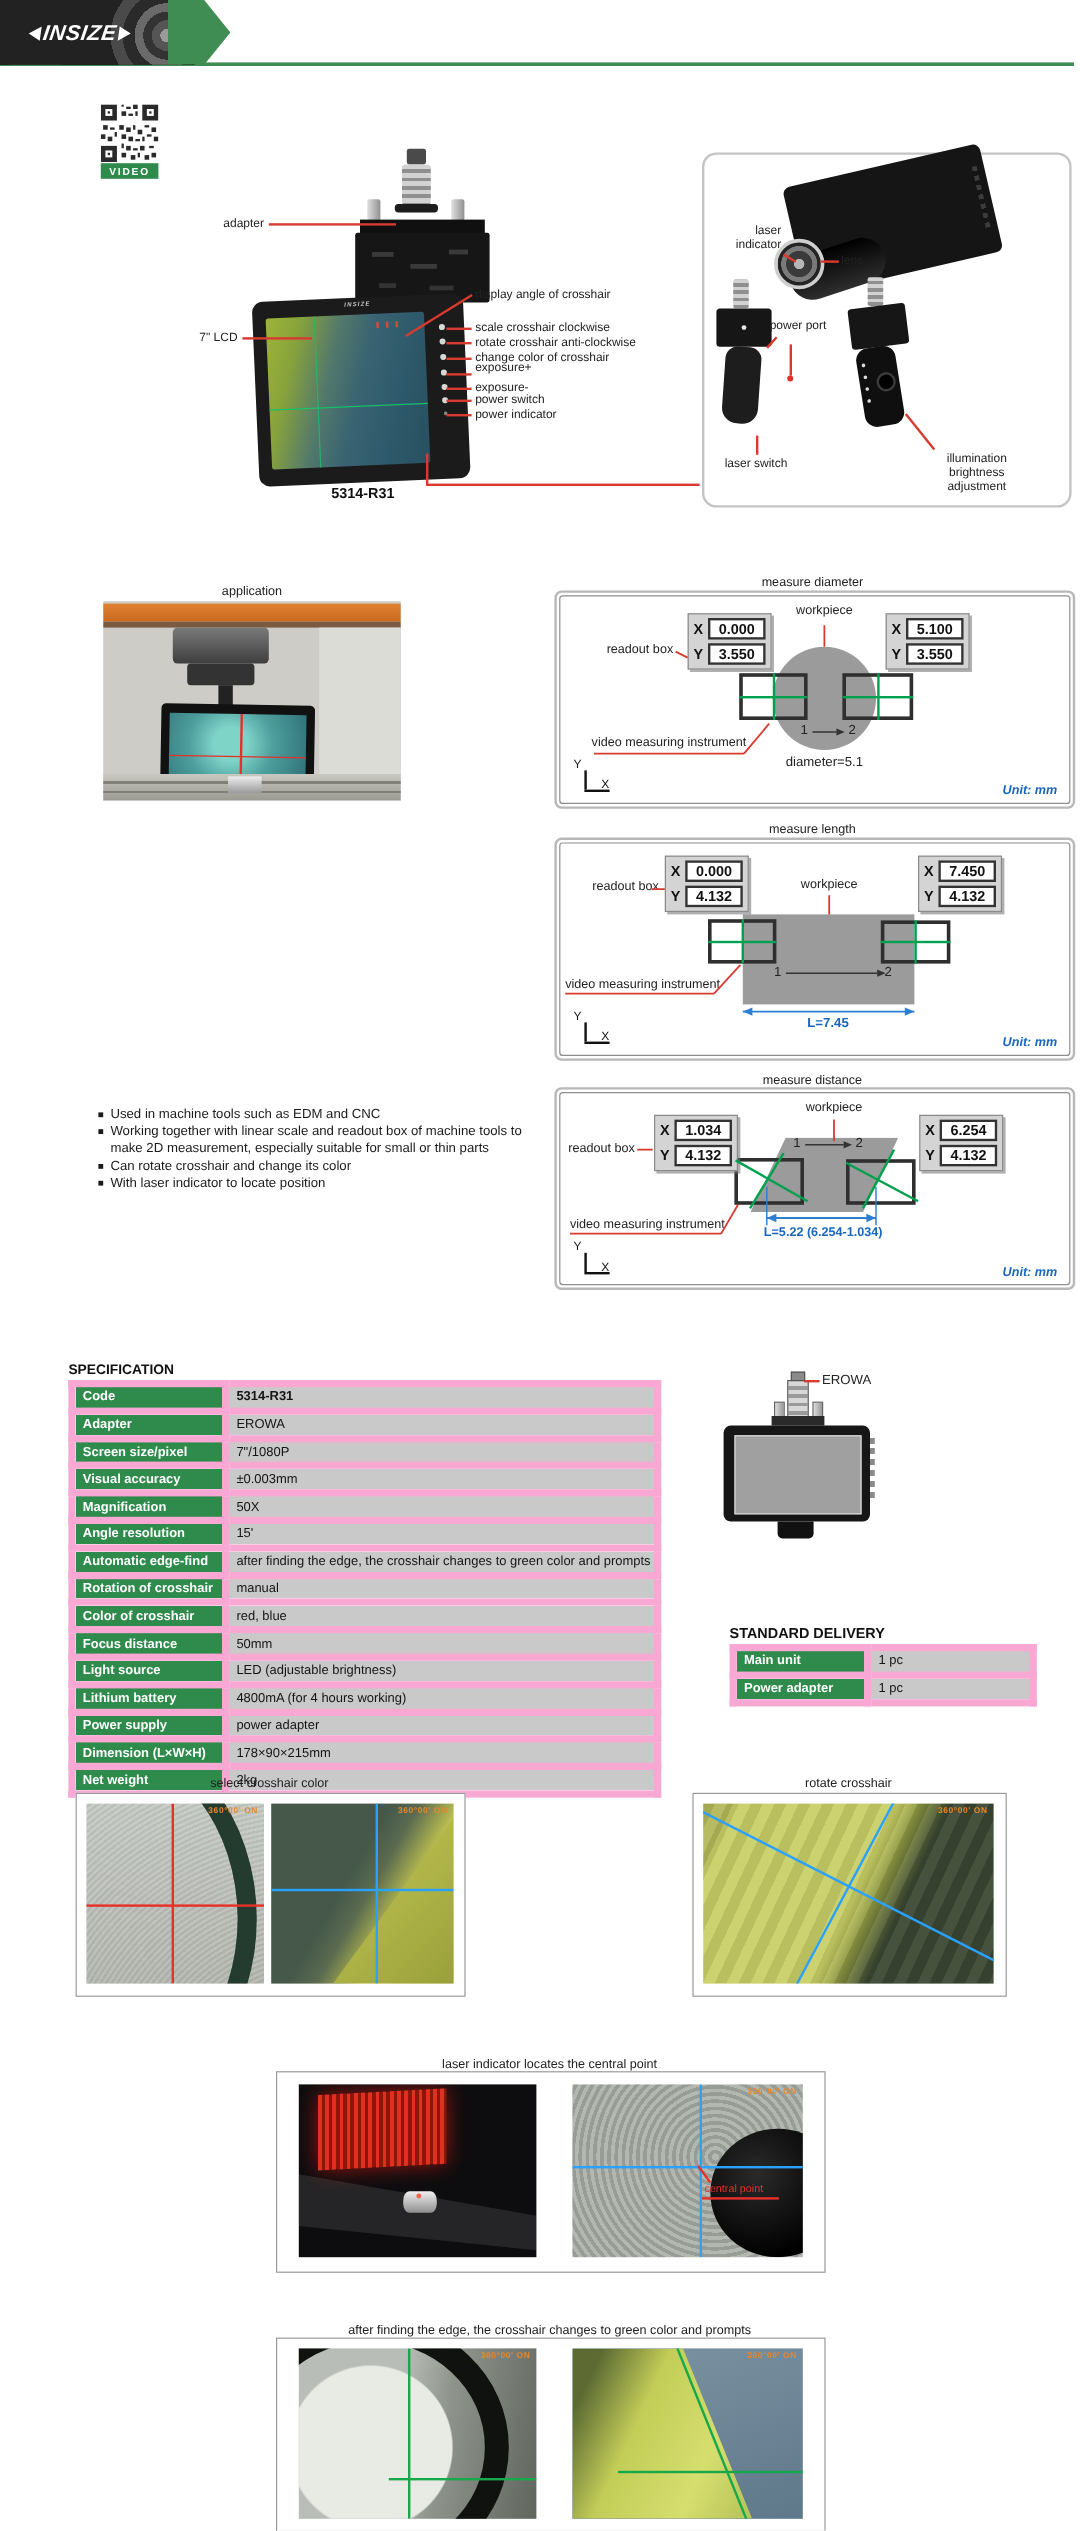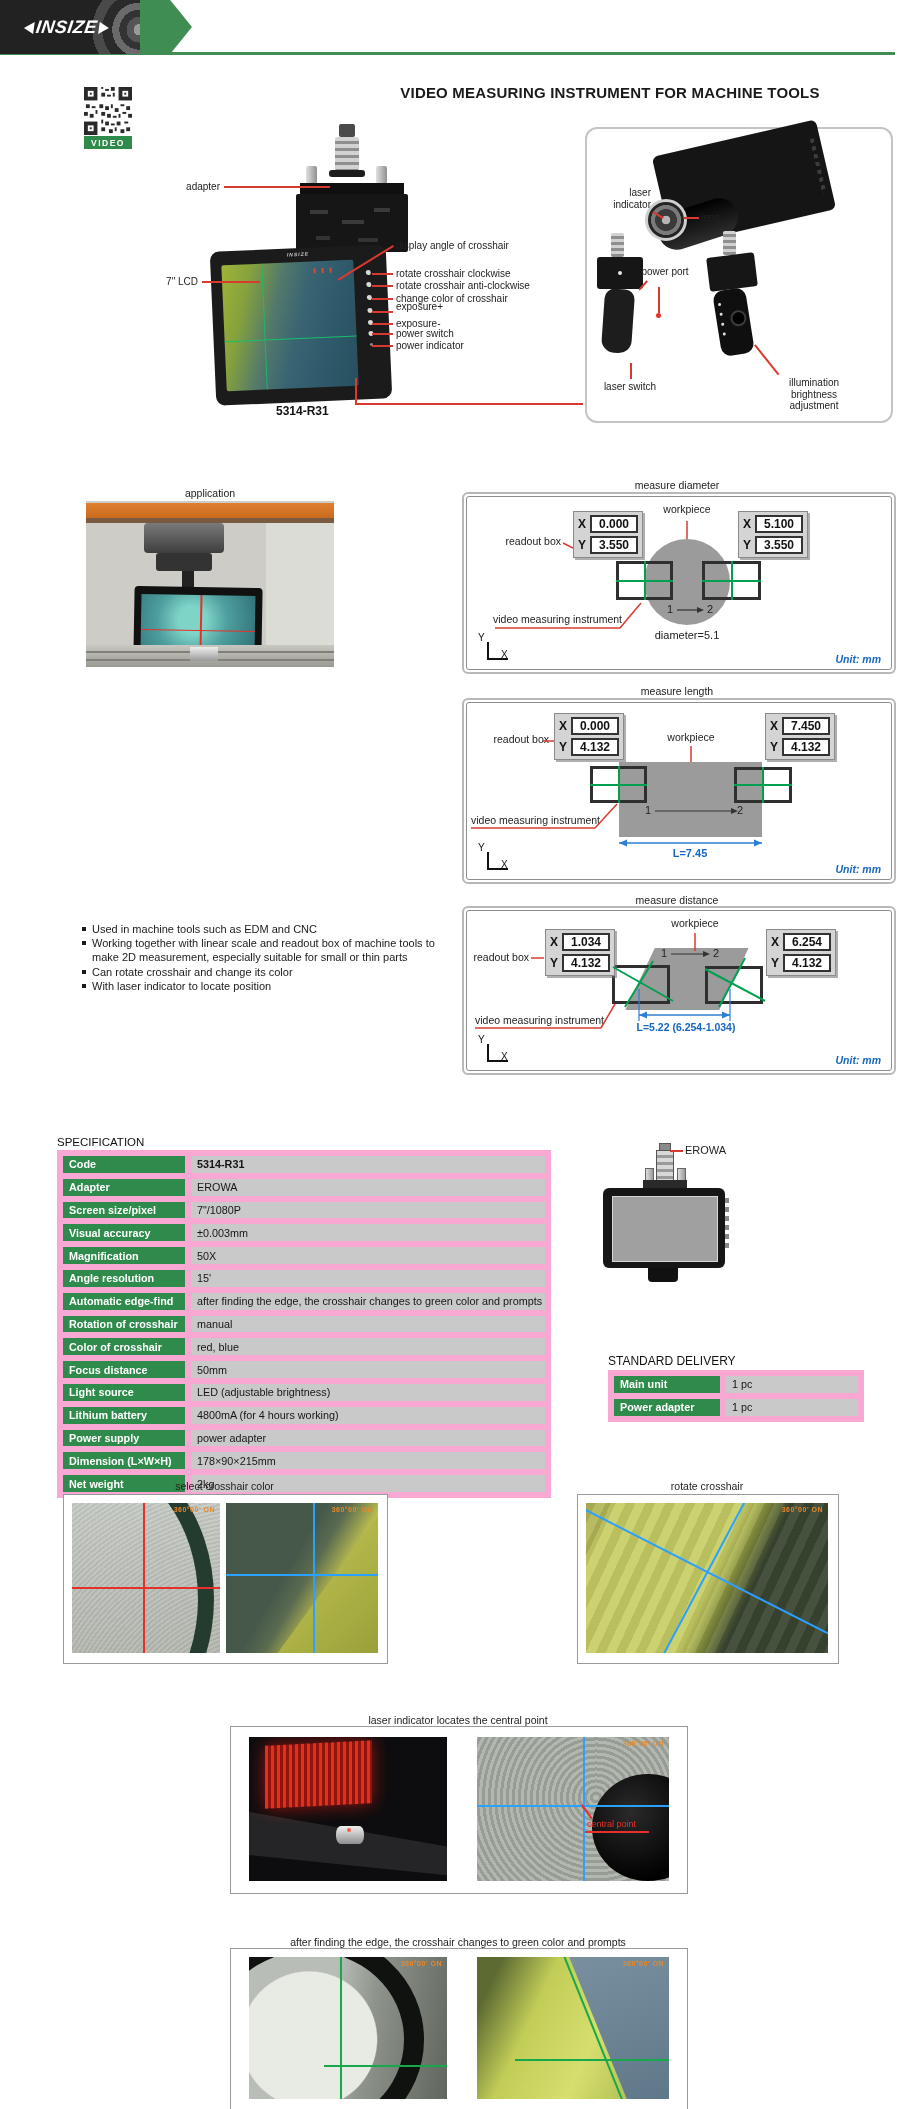--- a/index.html
+++ b/index.html
@@ -27,21 +27,21 @@
   .axis .vl{position:absolute;left:12px;top:7px;width:1.5px;height:16px;background:#111;}
   .axis .hl{position:absolute;left:12px;top:23px;width:21px;height:1.5px;background:#111;}
   .axis .ay{position:absolute;left:3px;top:-3px;font-size:10px;color:#111;}
   .axis .ax{position:absolute;left:26px;top:14px;font-size:10px;color:#111;}
   .dsvg{position:absolute;inset:0;pointer-events:none;}
   
   .spec-table{position:absolute;border-collapse:collapse;border:2px solid #555;table-layout:fixed;}
   .spec-table td{border:6px solid #f9a8d4;font-size:10.8px;padding:1.5px 6px;height:13.8px;white-space:nowrap;overflow:hidden;}
   td.sl{background:#2f8b4c;color:#fff;font-weight:bold;}
   td.sv{background:#c9c9c9;color:#151515;}
-  .sec-head{position:absolute;font-weight:normal;color:#111;}
+  .sec-head{position:absolute;font-weight:bold;color:#111;}
   
   .panel{position:absolute;border:1px solid #9a9a9a;background:#fff;}
   .photo{position:absolute;overflow:hidden;background:#777;}
   .osd{position:absolute;top:3px;right:5px;font-size:7px;font-weight:bold;color:#e8872a;letter-spacing:.5px;}
   .chv{position:absolute;top:0;bottom:0;width:2px;}
   .chh{position:absolute;left:0;right:0;height:2px;}
   .c-red{background:#e8302a;} .c-blue{background:#2aa0ff;} .c-green{background:#17a84b;}
   .feat{display:flex;gap:6px;font-size:11px;line-height:14.2px;color:#1a1a1a;}
   .feat .sq{width:4px;height:4px;background:#1a1a1a;margin-top:5px;flex:none;}
 </style>
@@ -56,21 +56,20 @@
        radial-gradient(circle at 18% 30%, #808080 0 8%, #454545 8% 16%, #2a2a2a 16% 24%, #565656 24% 31%, #1d1d1d 31%),#1a1a1a;">
     <div class="abs" style="left:24px;top:17px;display:flex;align-items:center;gap:2px;transform:skewX(-8deg);">
       <span style="width:0;height:0;border-top:6px solid transparent;border-bottom:6px solid transparent;border-right:10px solid #fff;"></span>
       <span style="font-size:18px;font-weight:bold;font-style:italic;color:#fff;letter-spacing:.5px;">INSIZE</span>
       <span style="width:0;height:0;border-top:6px solid transparent;border-bottom:6px solid transparent;border-left:10px solid #fff;"></span>
     </div>
   </div>
   <div class="abs" style="left:140px;top:0;width:52px;height:54px;background:#3f8d52;
               clip-path:polygon(0 0,58% 0,100% 50%,58% 100%,0 100%);"></div>
 
-  <div class="abs" style="left:335px;top:84px;width:550px;text-align:center;font-size:15px;font-weight:bold;color:#1a1a1a;letter-spacing:.2px;">VIDEO MEASURING INSTRUMENT FOR MACHINE TOOLS</div>
 
   <div class="abs" style="left:84px;top:87px;width:48px;height:48px;">
     <svg width="48" height="48" viewBox="0 0 25 25">
       <rect x="0" y="0" width="25" height="25" fill="#fff"></rect>
       <g fill="#2a2a2a">
         <rect x="0" y="0" width="7" height="7"></rect>
           <rect x="18" y="0" width="7" height="7"></rect>
           <rect x="0" y="18" width="7" height="7"></rect>
         <rect x="9" y="0" width="1" height="1"></rect>
           <rect x="11" y="1" width="2" height="1"></rect>
@@ -152,21 +151,21 @@
       <div class="abs" style="left:156px;top:98px;width:3px;height:3px;border-radius:50%;background:#888;"></div>
     </div>
 
     <div class="lbl" style="left:56px;top:61px;width:84px;text-align:right;">adapter</div>
     <div class="rline" style="left:144px;top:66px;width:106px;height:1.5px;"></div>
     <div class="lbl" style="left:58px;top:156px;width:60px;text-align:right;">7" LCD</div>
     <div class="rline" style="left:122px;top:161px;width:58px;height:1.5px;"></div>
 
     <div class="lbl" style="left:316px;top:120px;width:140px;">display angle of crosshair</div>
     <div class="rline" style="left:258px;top:159px;width:65px;transform:rotate(-31.7deg);height:1.5px;"></div>
-    <div class="lbl" style="left:316px;top:148px;width:140px;">rotate crosshair clockwise</div>
+    <div class="lbl" style="left:316px;top:148px;width:140px;">scale crosshair clockwise</div>
     <div class="rline" style="left:292px;top:153px;width:21px;height:1.5px;"></div>
     <div class="lbl" style="left:316px;top:160px;width:148px;">rotate crosshair anti-clockwise</div>
     <div class="rline" style="left:292px;top:165px;width:21px;height:1.5px;"></div>
     <div class="lbl" style="left:316px;top:173px;width:140px;">change color of crosshair</div>
     <div class="rline" style="left:292px;top:178px;width:21px;height:1.5px;"></div>
     <div class="lbl" style="left:316px;top:181px;width:140px;">exposure+</div>
     <div class="rline" style="left:292px;top:191px;width:21px;height:1.5px;"></div>
     <div class="lbl" style="left:316px;top:198px;width:140px;">exposure-</div>
     <div class="rline" style="left:292px;top:203px;width:21px;height:1.5px;"></div>
     <div class="lbl" style="left:316px;top:208px;width:140px;">power switch</div>

